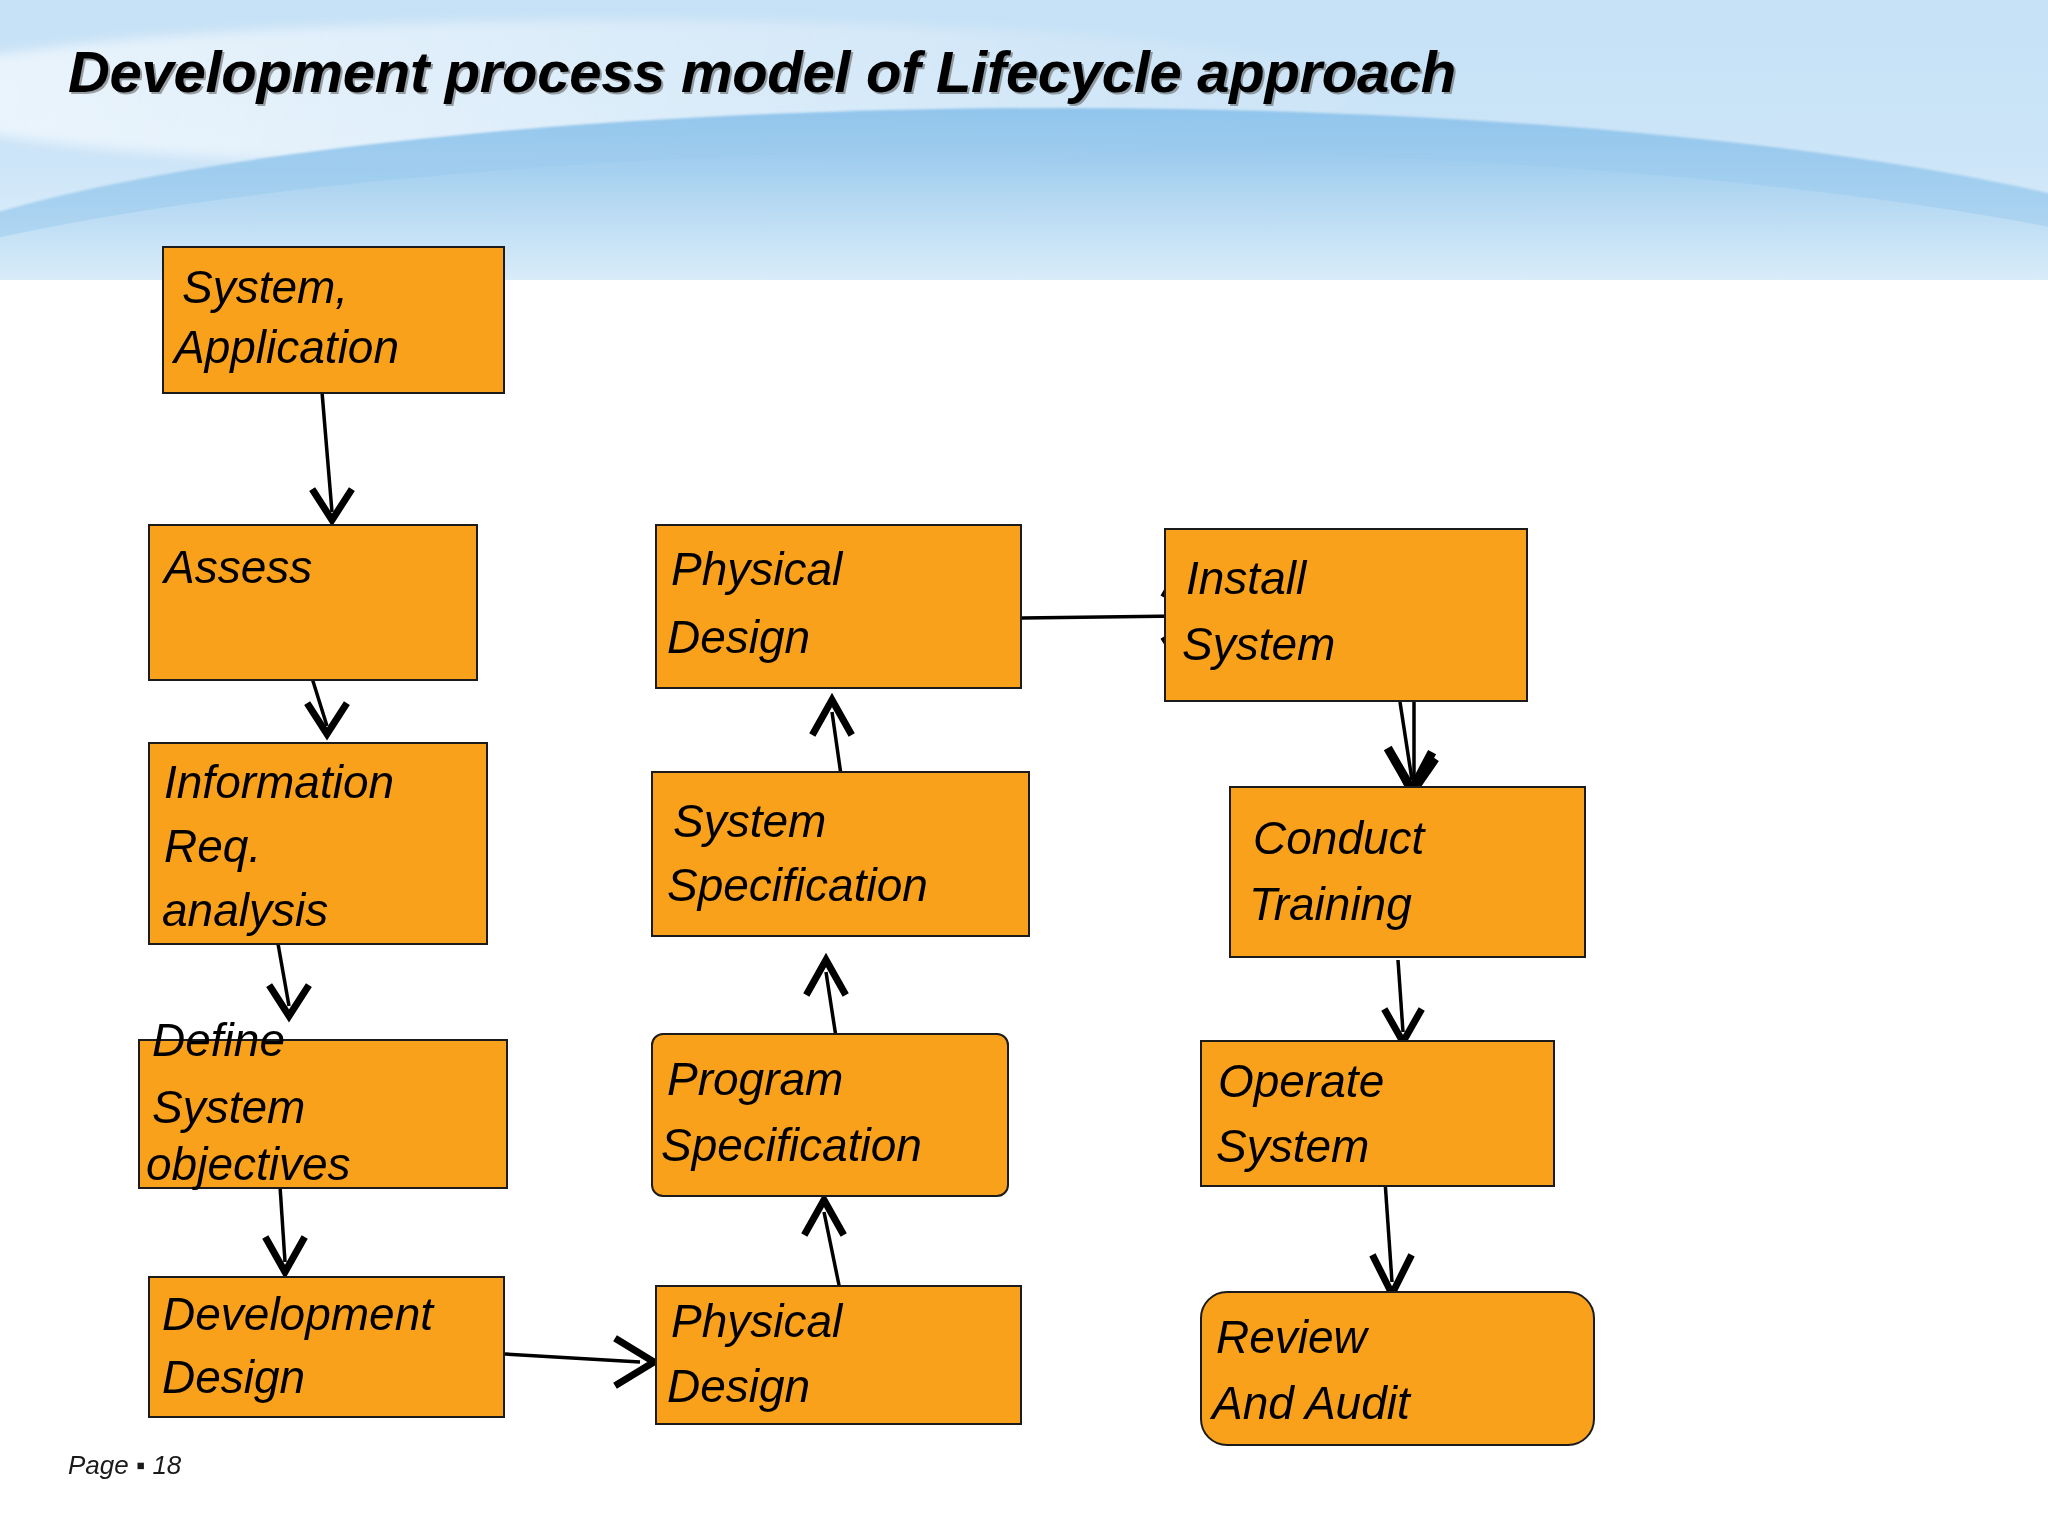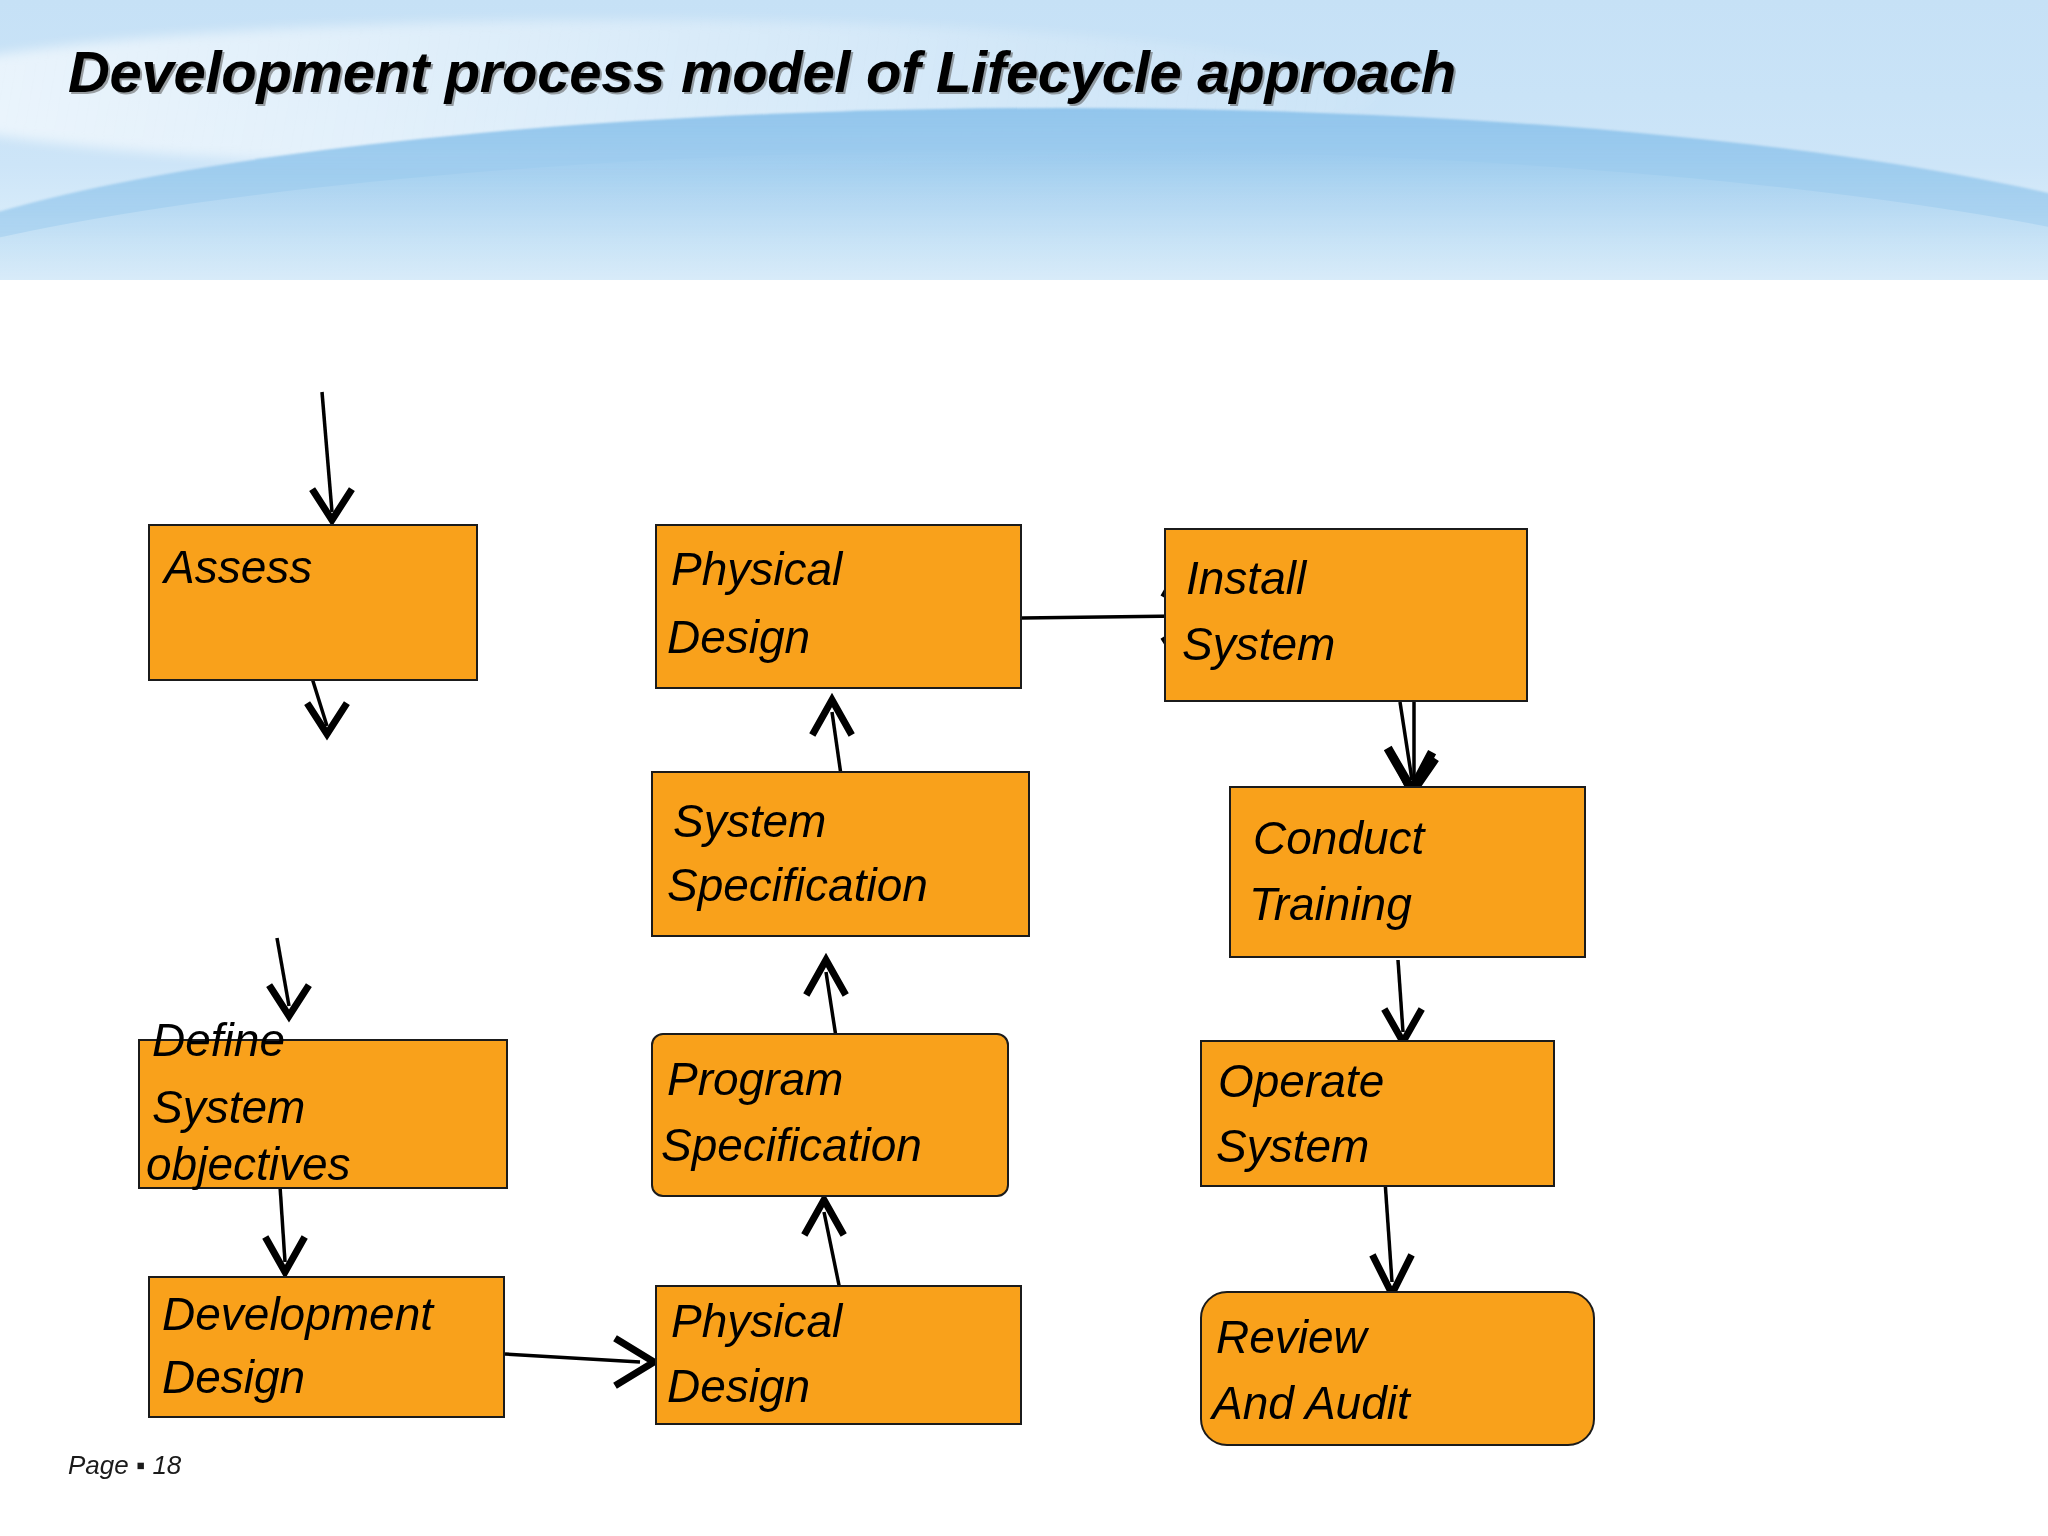--- a/index.html
+++ b/index.html
@@ -165,25 +165,34 @@
       <path d="M 1395 760 L 1412 794 L 1434 762" stroke-width="7" stroke-linecap="square"></path>
 
       <path d="M 1398 960 L 1403 1032"></path>
       <path d="M 1386 1012 L 1403 1042 L 1420 1012" stroke-width="7" stroke-linecap="square"></path>
 
       <path d="M 1383 1152 L 1392 1282"></path>
       <path d="M 1374 1258 L 1392 1294 L 1410 1258" stroke-width="7" stroke-linecap="square"></path>
     </g>
   </svg>
 
+  <div class="node" style="left:162px; top:246px; width:343px; height:148px;">
+    <span class="label" style="top:5px;">System,</span>
+    <span class="label" style="top:65px; left:10px;">Application</span>
+  </div>
 
   <div class="node" style="left:148px; top:524px; width:330px; height:157px;">
     <span class="label" style="top:7px; left:14px;">Assess</span>
   </div>
 
+  <div class="node" style="left:148px; top:742px; width:340px; height:203px;">
+    <span class="label" style="top:4px; left:14px;">Information</span>
+    <span class="label" style="top:68px; left:14px;">Req.</span>
+    <span class="label" style="top:132px; left:12px;">analysis</span>
+  </div>
 
   <div class="node" style="left:138px; top:1039px; width:370px; height:150px;">
     <span class="label" style="top:-35px; left:12px;">Define</span>
     <span class="label" style="top:32px; left:12px;">System</span>
     <span class="label" style="top:89px; left:6px;">objectives</span>
   </div>
 
   <div class="node" style="left:148px; top:1276px; width:357px; height:142px;">
     <span class="label" style="top:2px; left:12px;">Development</span>
     <span class="label" style="top:65px; left:12px;">Design</span>

